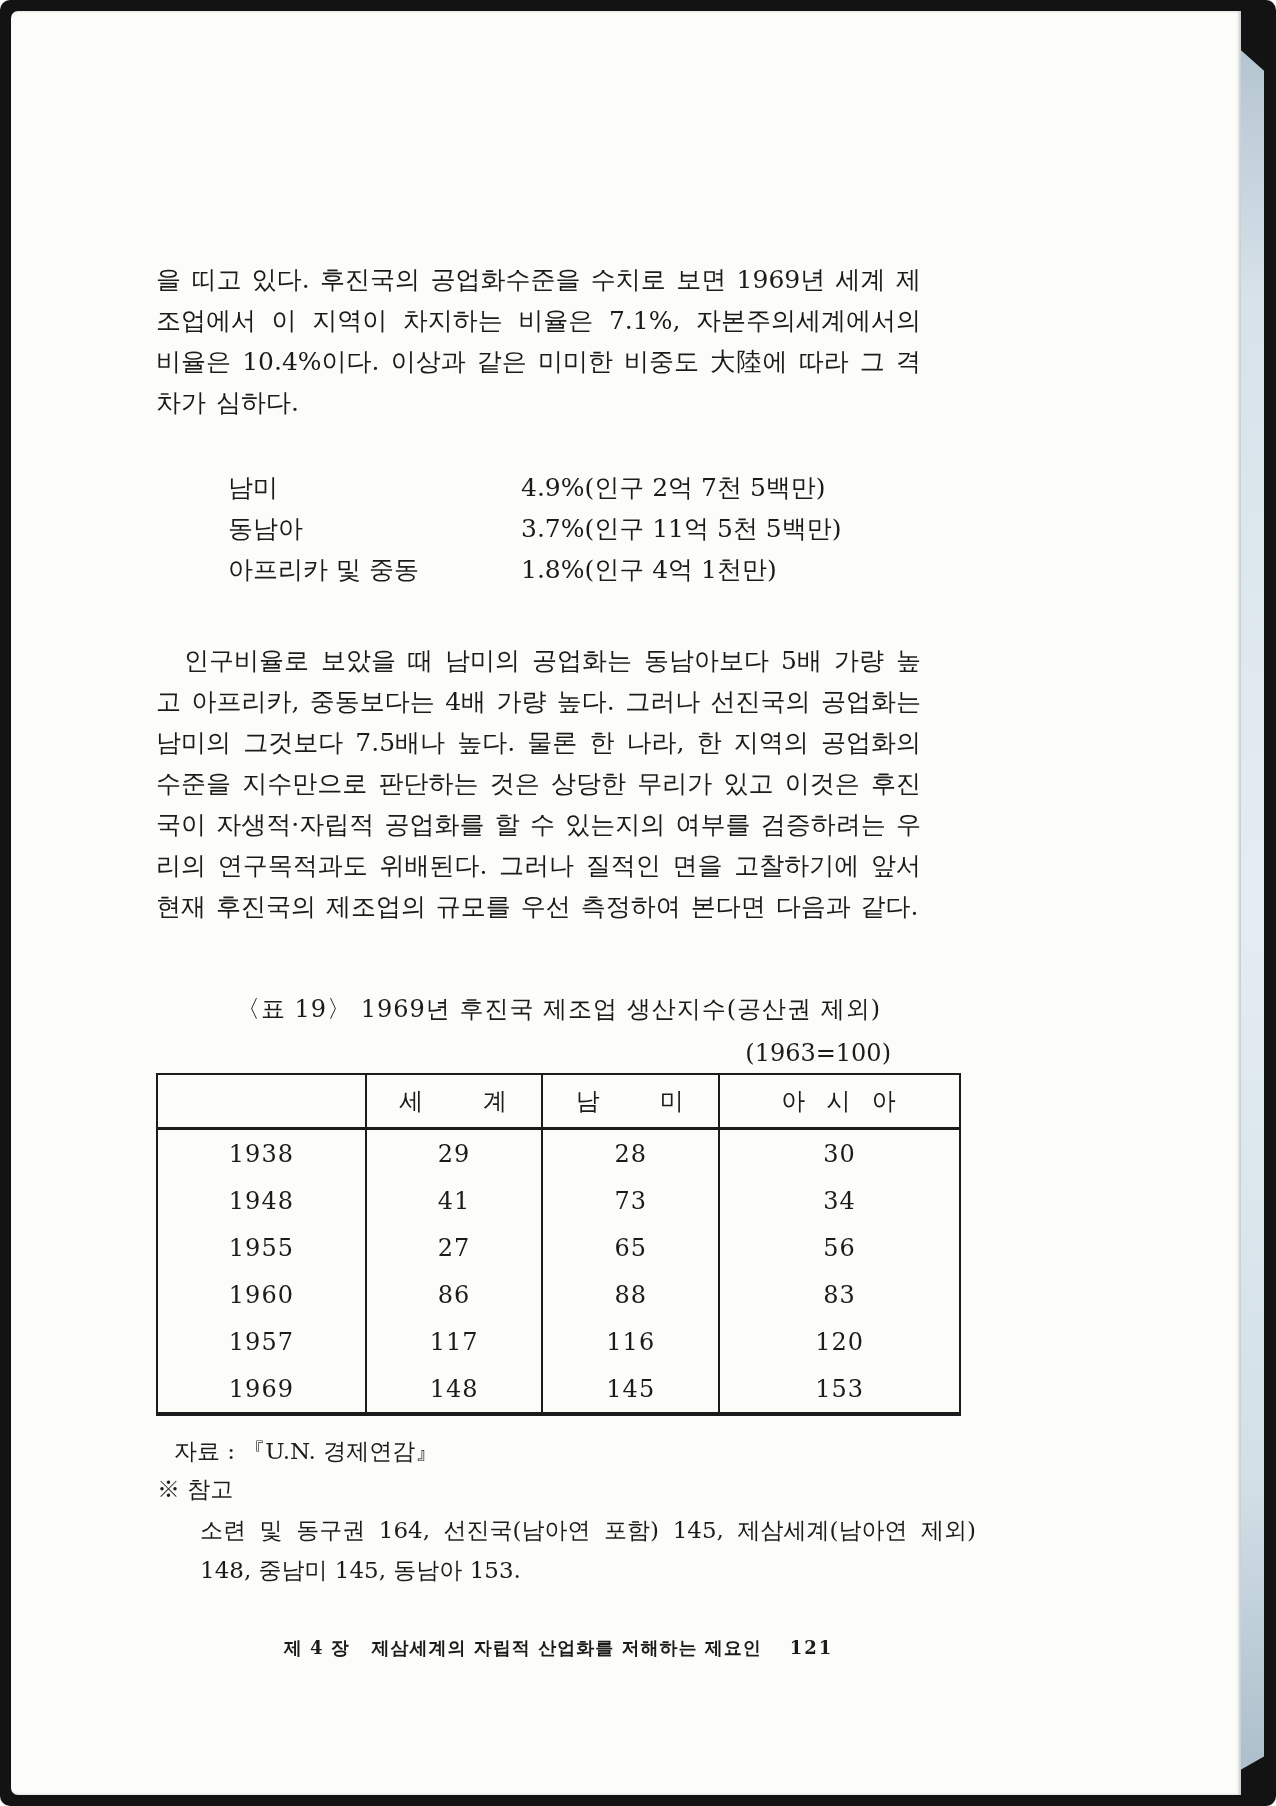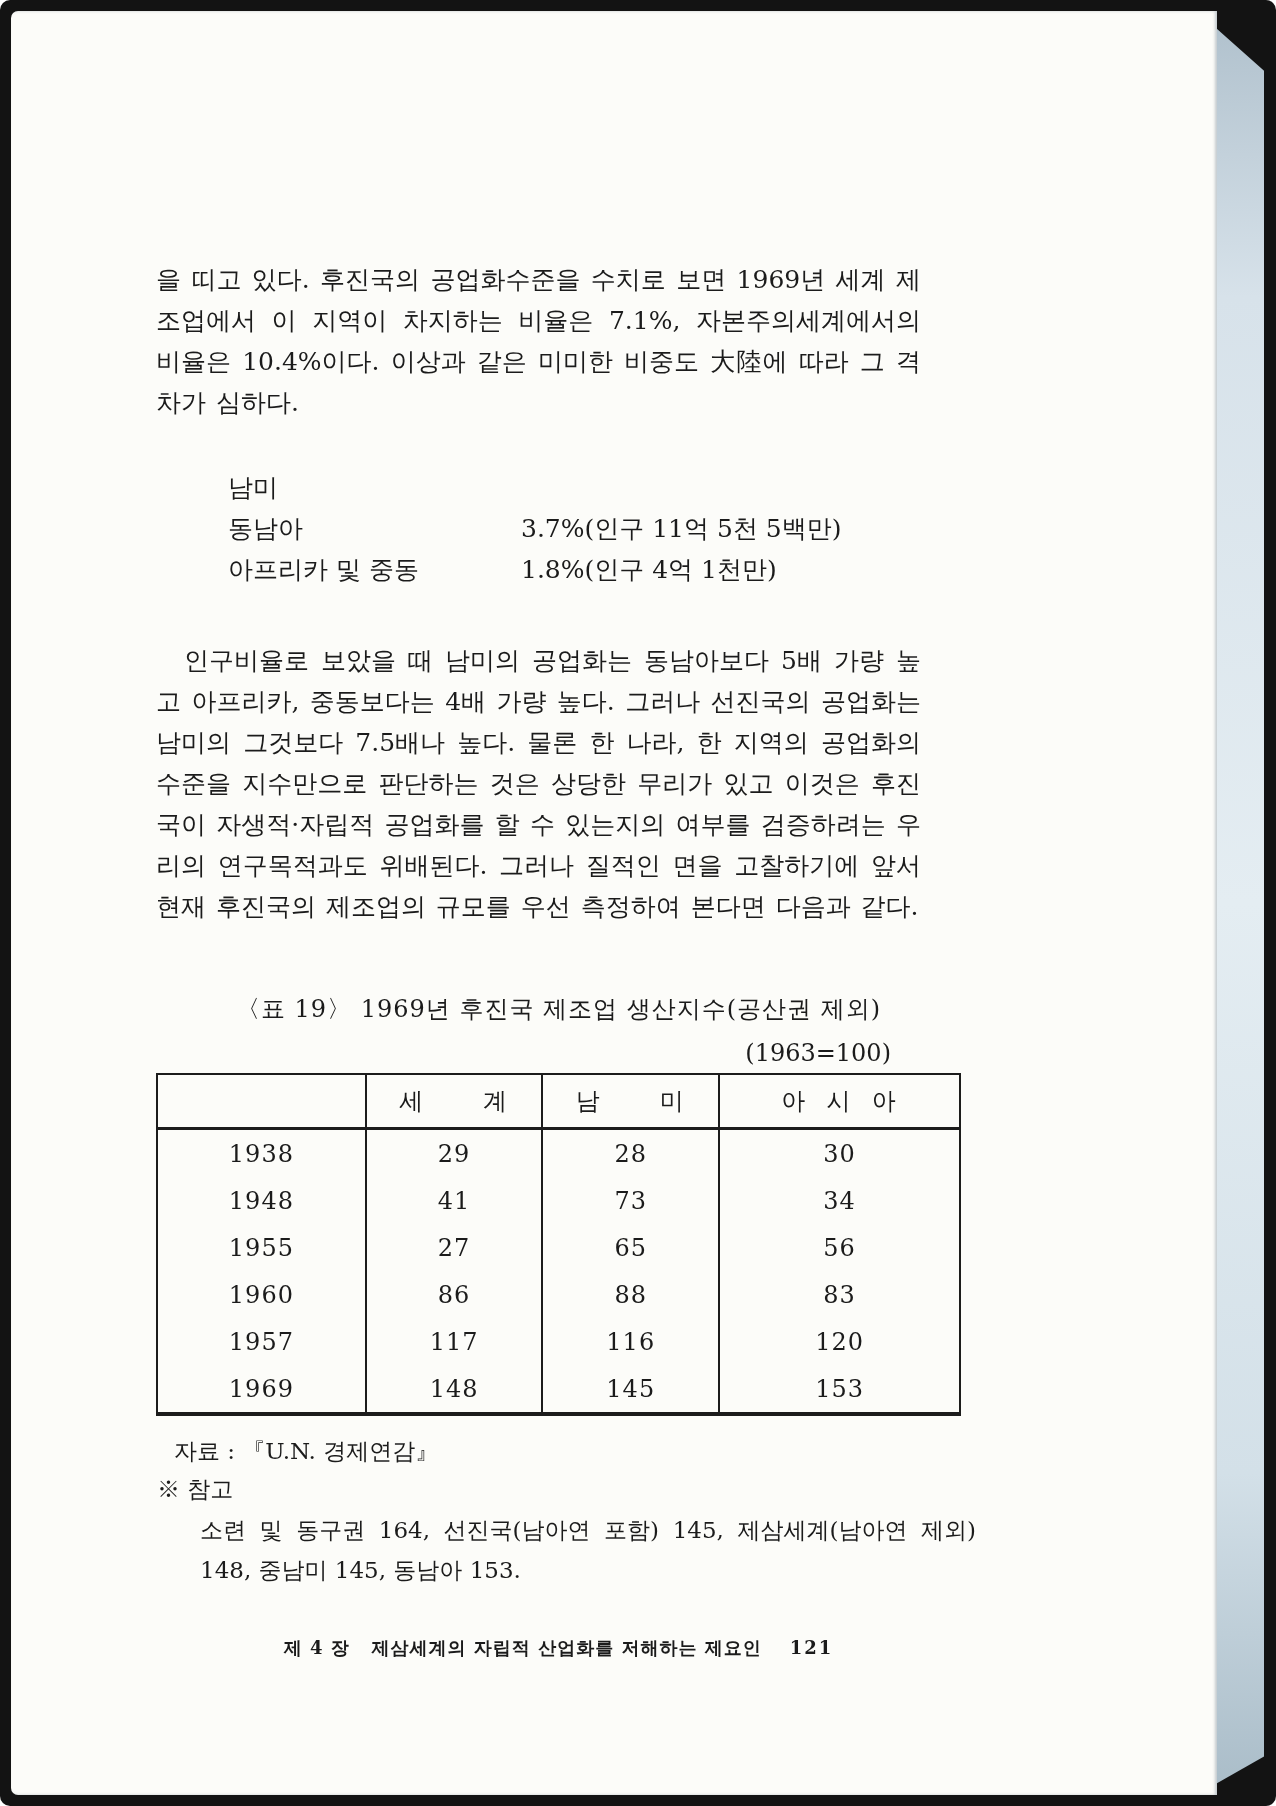--- a/index.html
+++ b/index.html
@@ -36,20 +36,21 @@
   
   .page {
     position: absolute;
     left: 11px;
     top: 11px;
     width: 1206px;
     height: 1784px;
     background: #fcfcf9;
     border-radius: 7px 0 0 7px;
     box-shadow: inset -2px 0 3px rgba(90,110,125,0.35);
+    padding-left: 24px;
   }
   .content {
     position: absolute;
     left: 145px;
     top: 248px;
     width: 765px;
     color: #1b1b1b;
   }
   .para {
     margin: 0;
@@ -151,20 +152,21 @@
   <div class="frame"></div>
   <div class="book-edge"></div>
   <div class="page">
     <div class="content">
 
       <p class="para">을 띠고 있다. 후진국의 공업화수준을 수치로 보면 1969년 세계 제조업에서 이 지역이 차지하는 비율은 7.1%, 자본주의세계에서의 비율은 10.4%이다. 이상과 같은 미미한 비중도 大陸에 따라 그 격차가 심하다.</p>
 
       <div class="region-list">
         <div class="region-row">
           <span class="region-name">남미</span>
+          <span class="region-value">4.9%(인구 2억 7천 5백만)</span>
         </div>
         <div class="region-row">
           <span class="region-name">동남아</span>
           <span class="region-value">3.7%(인구 11억 5천 5백만)</span>
         </div>
         <div class="region-row">
           <span class="region-name">아프리카 및 중동</span>
           <span class="region-value">1.8%(인구 4억 1천만)</span>
         </div>
       </div>

